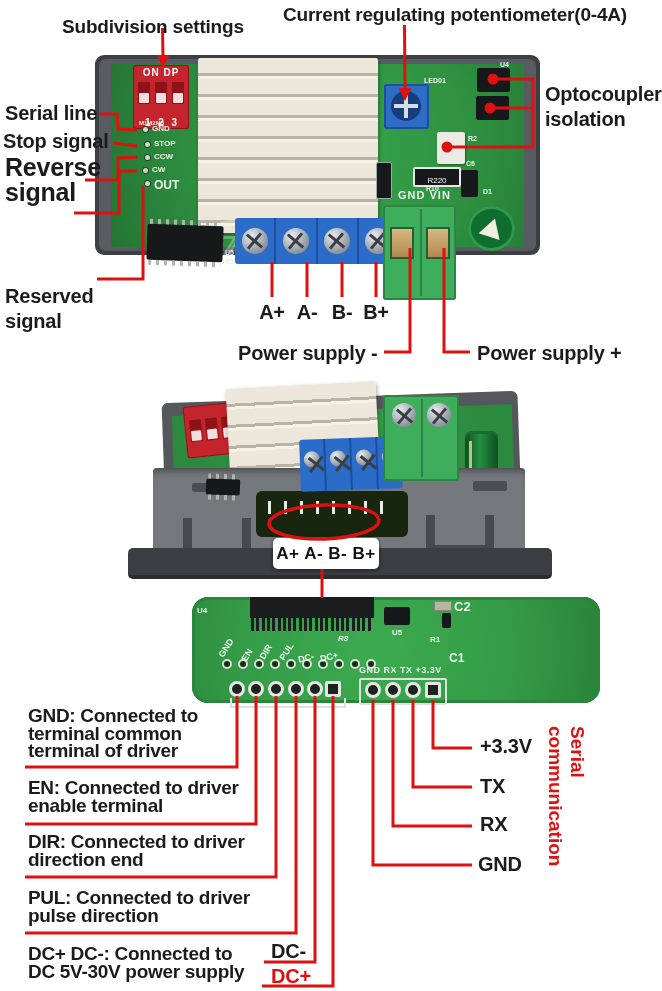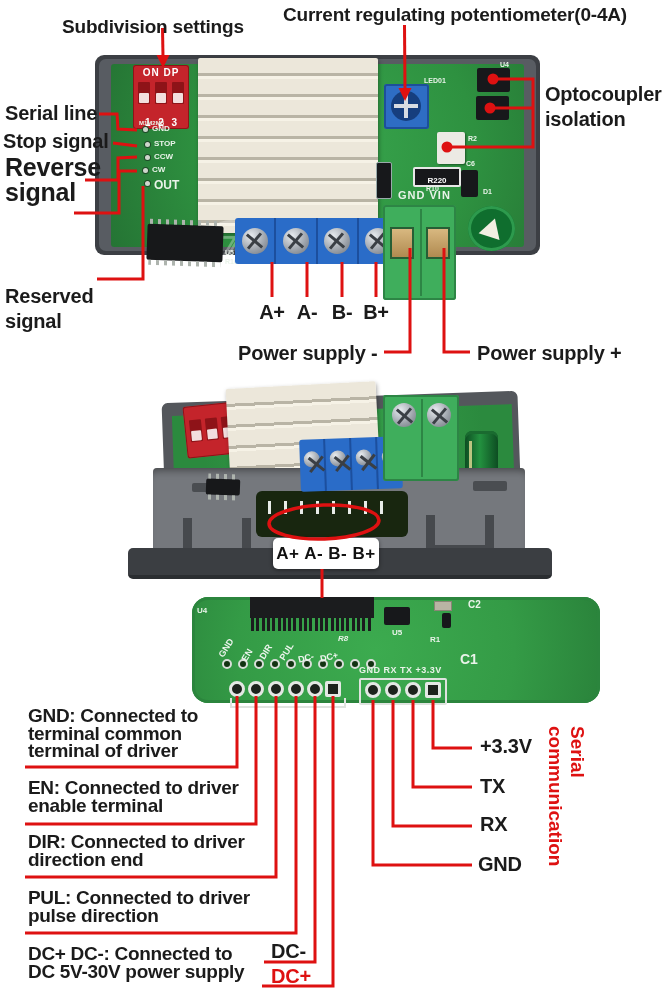--- a/index.html
+++ b/index.html
@@ -112,21 +112,21 @@
 
     <div class="chip" style="left:382px;top:13px;width:33px;height:24px;"></div>
     <div class="chip" style="left:381px;top:41px;width:33px;height:24px;"></div>
 
     <div style="position:absolute;left:342px;top:77px;width:28px;height:32px;background:#eceae4;border-radius:2px;box-shadow:1px 1px 2px rgba(0,0,0,.4);z-index:5;"></div>
     <span class="silk" style="left:373px;top:80px;font-size:7px;">R2</span>
     <span class="silk" style="left:371px;top:105px;font-size:7px;">C6</span>
 
     <div class="chip" style="left:281px;top:107px;width:14px;height:35px;border:1px solid #9aa;"></div>
     <div class="chip" style="left:318px;top:112px;width:44px;height:16px;border:2px solid #e8e8e8;text-align:center;">
-      <span style="color:#fff;font-size:8px;font-weight:700;line-height:16px;">R220</span>
+      <span style="color:#fff;font-size:8px;font-weight:400;line-height:16px;">R220</span>
     </div>
     <span class="silk" style="left:331px;top:130px;font-size:7px;">R10</span>
     <div class="chip" style="left:366px;top:115px;width:17px;height:27px;"></div>
     <span class="silk" style="left:388px;top:133px;font-size:7px;">D1</span>
 
     <span class="silk" style="left:303px;top:134px;font-size:11px;letter-spacing:1px;">GND VIN</span>
 
     <div class="soic" style="left:52px;top:170px;width:76px;height:36px;"></div>
     <span class="silk" style="left:130px;top:194px;font-size:7px;">U5</span>
     <span class="silk" style="left:130px;top:203px;font-size:7px;">R16</span>
@@ -213,24 +213,24 @@
     <span class="p3-silk-ang" style="left:56px;top:56px;">EN</span>
     <span class="p3-silk-ang" style="left:74px;top:54px;">DIR</span>
     <span class="p3-silk-ang" style="left:94px;top:55px;">PUL</span>
     <span class="p3-silk-flat" style="left:106px;top:56px;">DC-</span>
     <span class="p3-silk-flat" style="left:128px;top:55px;">DC+</span>
     <span class="silk" style="left:146px;top:37px;font-size:8px;font-style:italic;">R8</span>
 
     <div class="chip" style="left:192px;top:10px;width:26px;height:18px;"></div>
     <span class="silk" style="left:200px;top:31px;font-size:8px;">U5</span>
     <div style="position:absolute;left:242px;top:4px;width:16px;height:8px;background:#b9b4a4;border:1px solid #8a8576;"></div>
-    <span class="silk" style="left:276px;top:2px;font-size:10px;">C2</span>
+    <span class="silk" style="left:262px;top:2px;font-size:13px;">C2</span>
     <div class="chip" style="left:250px;top:16px;width:9px;height:15px;"></div>
     <span class="silk" style="left:238px;top:38px;font-size:8px;">R1</span>
-    <span class="silk" style="left:268px;top:54px;font-size:14px;text-align:center;">C1</span>
+    <span class="silk" style="left:257px;top:54px;font-size:12px;text-align:center;">C1</span>
 
     <div class="p3-bracket"></div>
     <div class="p3-pin" style="left:37px;top:84px;"></div>
     <div class="p3-pin" style="left:56px;top:84px;"></div>
     <div class="p3-pin" style="left:76px;top:84px;"></div>
     <div class="p3-pin" style="left:96px;top:84px;"></div>
     <div class="p3-pin" style="left:115px;top:84px;"></div>
     <div class="p3-pin square" style="left:133px;top:84px;"></div>
 
     <span class="silk" style="left:167px;top:68px;font-size:9px;letter-spacing:.5px;">GND RX TX +3.3V</span>

